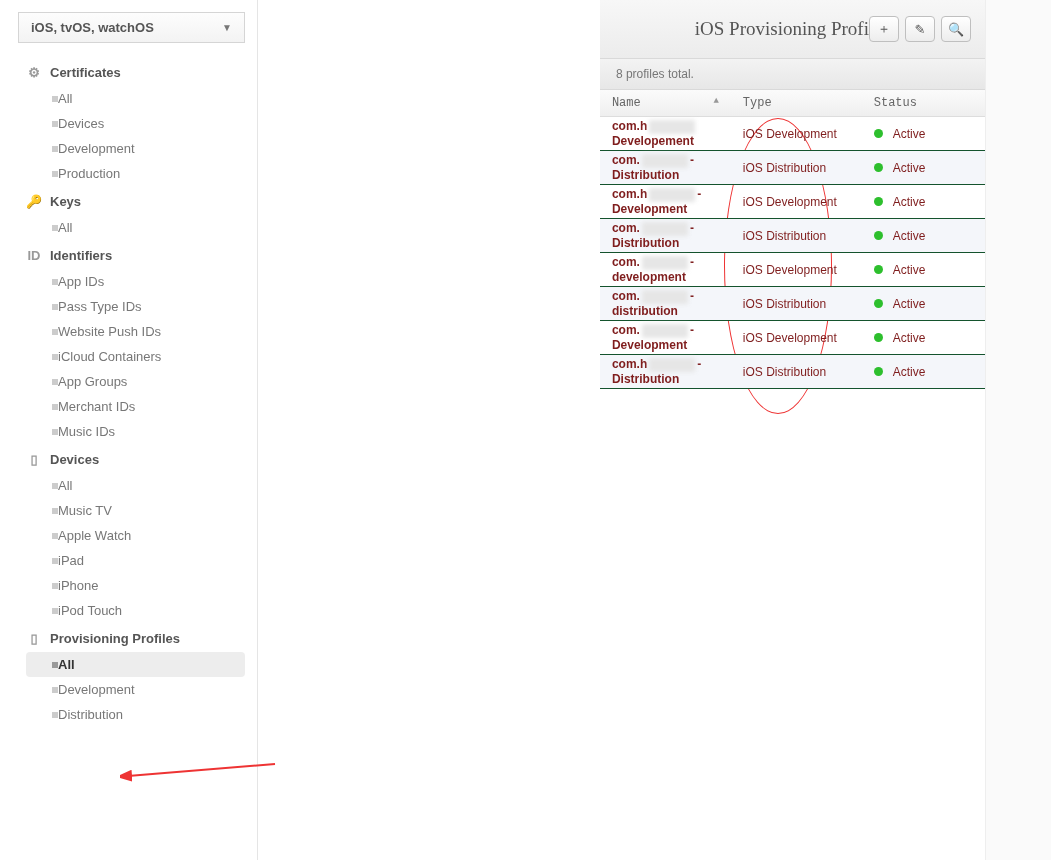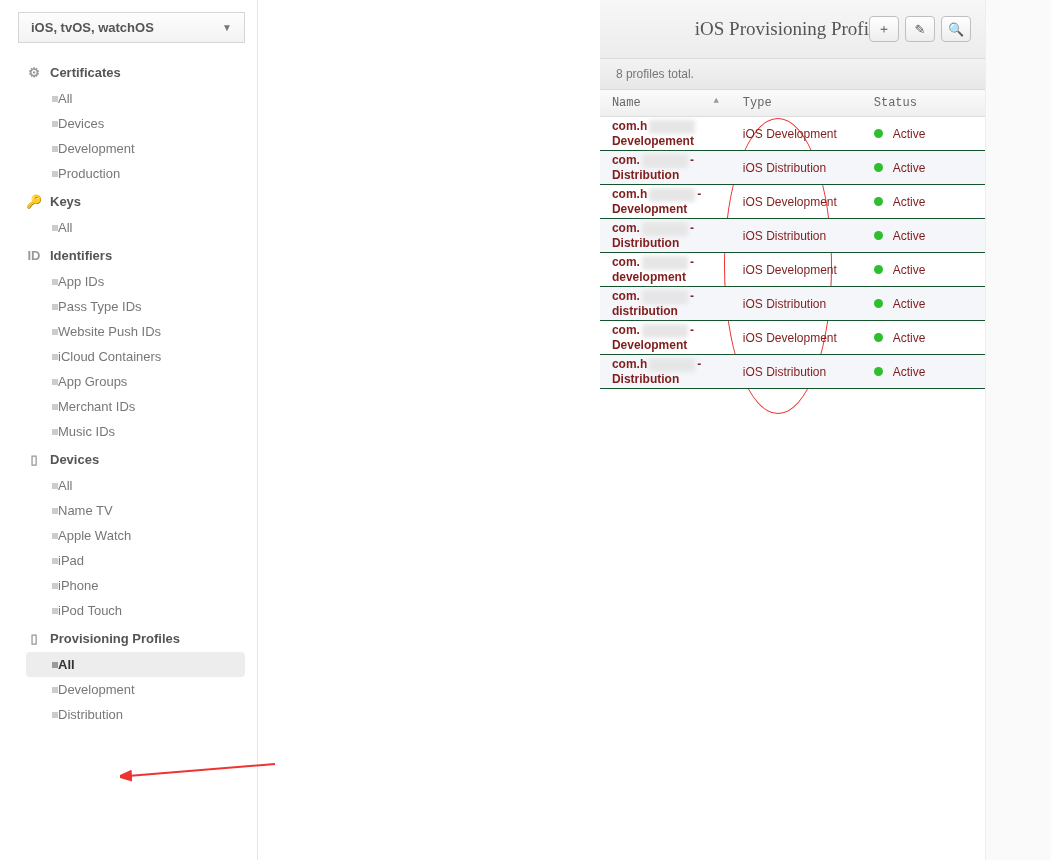--- a/index.html
+++ b/index.html
@@ -244,21 +244,21 @@
       <div class="section-header">
         <span class="hicon">▯</span>
         <span>Devices</span>
       </div>
       <div class="nav-item">
         <span class="bullet"></span>
         <span>All</span>
       </div>
       <div class="nav-item">
         <span class="bullet"></span>
-        <span>Name TV</span>
+        <span>Music TV</span>
       </div>
       <div class="nav-item">
         <span class="bullet"></span>
         <span>Apple Watch</span>
       </div>
       <div class="nav-item">
         <span class="bullet"></span>
         <span>iPad</span>
       </div>
       <div class="nav-item">

